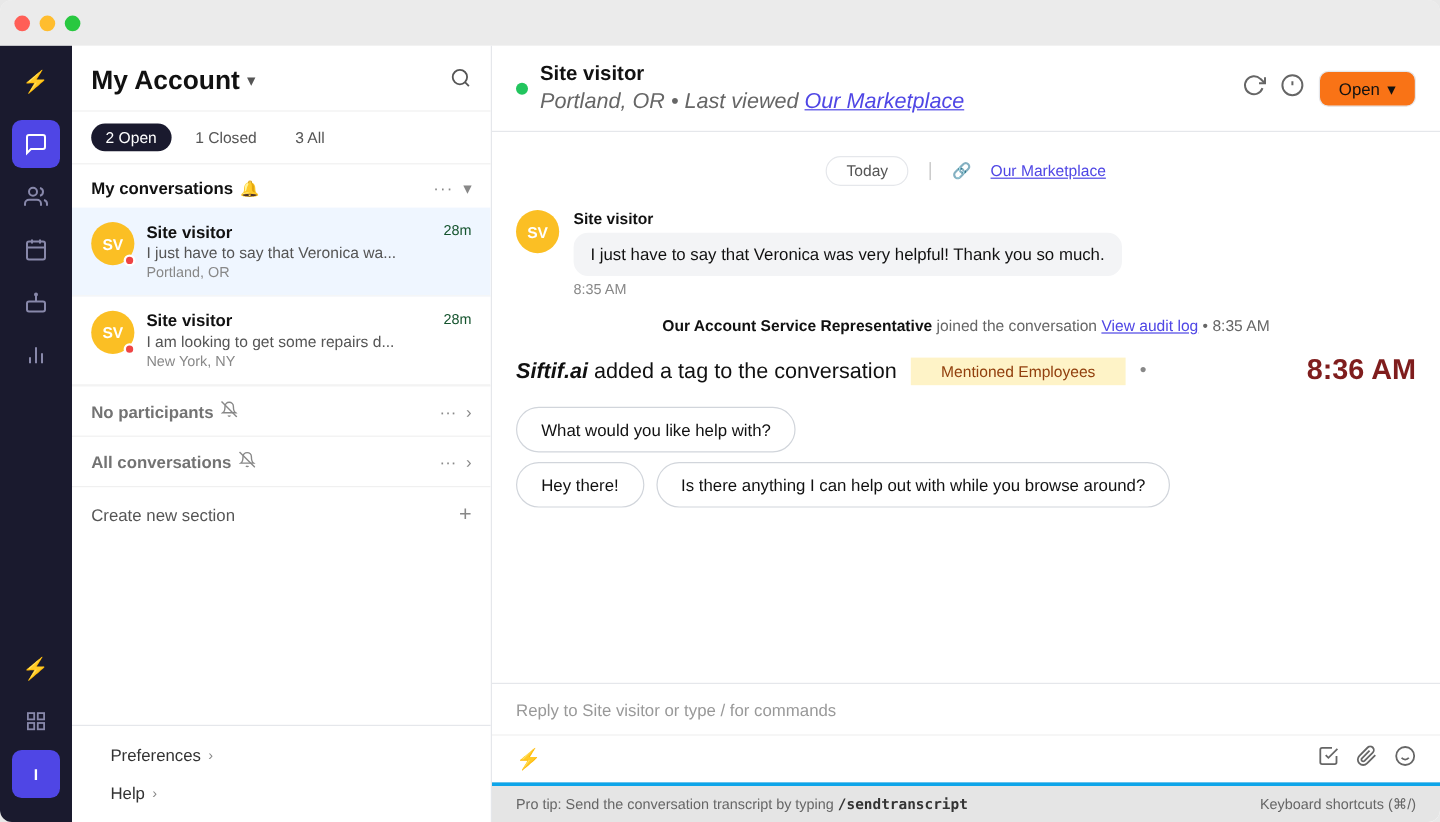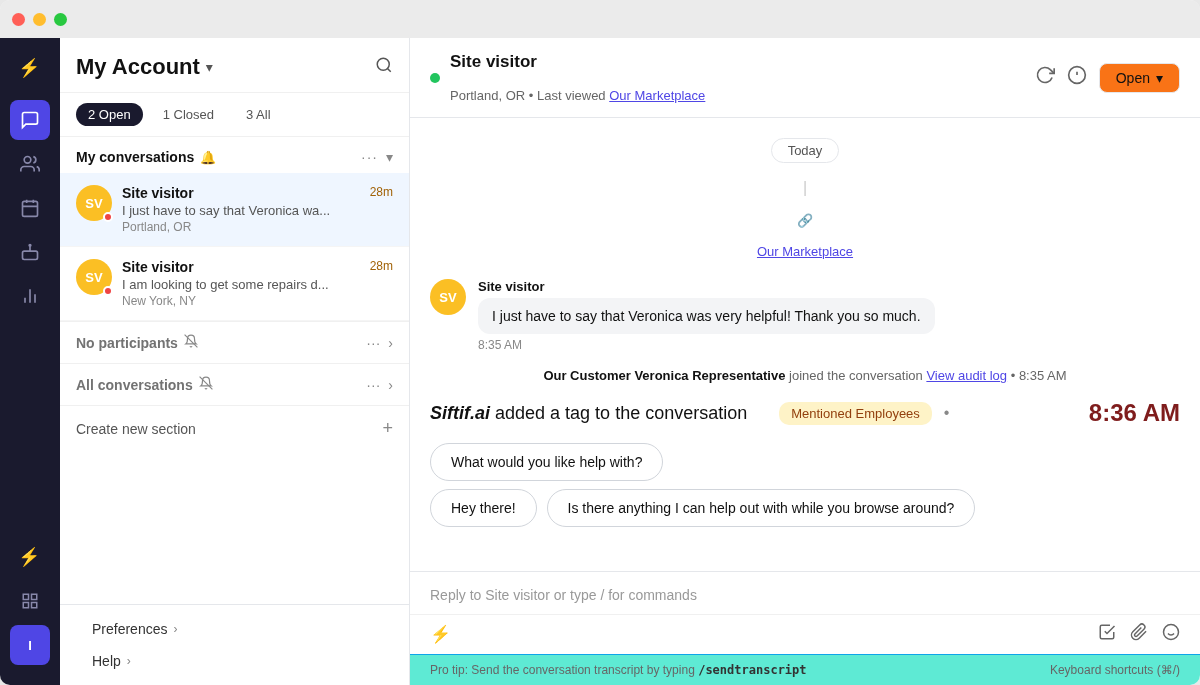--- a/index.html
+++ b/index.html
@@ -45,21 +45,21 @@
     .conv-item { padding: 12px 16px; display: flex; gap: 10px; cursor: pointer; border-bottom: 1px solid #f5f5f5; }
     .conv-item.selected { background: #eff6ff; }
 
     .avatar { width: 36px; height: 36px; border-radius: 50%; display: flex; align-items: center; justify-content: center; font-size: 13px; font-weight: 600; flex-shrink: 0; position: relative; }
     .avatar-sv { background: #fbbf24; color: white; }
     .avatar-dot { width: 10px; height: 10px; border-radius: 50%; background: #ef4444; position: absolute; bottom: -1px; right: -1px; border: 2px solid white; }
 
     .conv-content { flex: 1; min-width: 0; }
     .conv-top { display: flex; justify-content: space-between; align-items: flex-start; }
     .conv-name { font-size: 14px; font-weight: 600; color: #111; }
-    .conv-time { font-size: 12px; color: #a16207; flex-shrink: 0; }
+    .conv-time { font-size: 12px; color: #14532d; flex-shrink: 0; }
     .conv-preview { font-size: 13px; color: #555; white-space: nowrap; overflow: hidden; text-overflow: ellipsis; margin-top: 2px; }
     .conv-location { font-size: 12px; color: #888; margin-top: 2px; }
 
     .section-divider { padding: 12px 16px; display: flex; align-items: center; justify-content: space-between; border-top: 1px solid #f0f0f0; cursor: pointer; }
     .section-divider-title { font-size: 14px; font-weight: 600; color: #737373; display: flex; align-items: center; gap: 6px; }
 
     .create-section { padding: 12px 16px; display: flex; align-items: center; justify-content: space-between; border-top: 1px solid #f0f0f0; cursor: pointer; color: #555; }
     .create-section-label { font-size: 14px; font-weight: 500; }
     .plus-icon { font-size: 18px; color: #888; }
 
@@ -67,63 +67,63 @@
     .bottom-nav-item { padding: 8px 16px; display: flex; align-items: center; gap: 6px; cursor: pointer; font-size: 14px; color: #333; }
     .bottom-nav-chevron { color: #888; font-size: 12px; }
 
     
     .main-area { flex: 1; display: flex; flex-direction: column; background: white; overflow: hidden; }
 
     .chat-header { padding: 14px 20px; border-bottom: 1px solid #e5e7eb; display: flex; align-items: center; justify-content: space-between; flex-shrink: 0; }
     .chat-header-left { display: flex; align-items: center; gap: 10px; }
     .status-dot { width: 10px; height: 10px; border-radius: 50%; background: #22c55e; flex-shrink: 0; }
     .visitor-name { font-size: 17px; font-weight: 600; color: #111; }
-    .visitor-meta { font-size: 13px; color: #666; margin-top: 16px; }
+    .visitor-meta { font-size: 18px; color: #666; margin-top: 2px; font-style: italic; }
     .visitor-meta a { color: #4f46e5; text-decoration: underline; }
     .chat-header-right { display: flex; align-items: center; gap: 12px; }
     .header-action-icon { color: #666; font-size: 18px; cursor: pointer; }
     .open-btn { padding: 6px 16px; background: #f97316; border: 1px solid #e5e7eb; border-radius: 8px; font-size: 14px; font-weight: 500; cursor: pointer; display: flex; align-items: center; gap: 6px; color: #111; }
 
     .chat-messages { flex: 1; overflow-y: auto; padding: 20px; }
 
-    .date-label-row { display: flex; align-items: center; justify-content: center; gap: 16px; margin-bottom: 20px; flex-direction: column; }
+    .date-label-row { display: flex; align-items: center; justify-content: center; gap: 16px; margin-bottom: 20px; }
     .date-label { padding: 4px 16px; border: 1px solid #e5e7eb; border-radius: 20px; font-size: 13px; color: #555; }
     .date-divider-link { font-size: 13px; color: #4f46e5; text-decoration: underline; cursor: pointer; display: flex; align-items: center; gap: 4px; }
     .pipe { color: #ccc; }
 
     .message-group { display: flex; gap: 12px; margin-bottom: 16px; }
     .msg-avatar { width: 36px; height: 36px; border-radius: 50%; background: #fbbf24; color: white; display: flex; align-items: center; justify-content: center; font-size: 13px; font-weight: 600; flex-shrink: 0; align-self: flex-start; }
     .msg-content { flex: 1; }
     .msg-sender { font-size: 13px; font-weight: 600; color: #111; margin-bottom: 4px; }
     .msg-bubble { background: #f3f4f6; padding: 10px 14px; border-radius: 12px; font-size: 14px; color: #111; display: inline-block; max-width: 600px; }
     .msg-time { font-size: 12px; color: #888; margin-top: 4px; }
 
     .system-msg { text-align: center; font-size: 13px; color: #666; margin: 12px 0; }
     .system-msg strong { color: #111; }
     .audit-link { color: #4f46e5; text-decoration: underline; }
 
     .tag-added-row { display: flex; align-items: center; gap: 12px; margin: 16px 0; justify-content: center; }
     .tag-added-text { font-size: 18px; font-weight: 500; color: #111; }
     .tag-added-text strong { font-weight: 800; font-style: italic; }
-    .tag-badge { background: #fef3c7; color: #92400e; padding: 4px 12px; border-radius: 10px; font-size: 13px; font-weight: 500; margin-left: 20px; }
+    .tag-badge { background: #fef3c7; color: #92400e; padding: 4px 25px; border-radius: 0; font-size: 13px; font-weight: 500; }
     .tag-time { font-size: 24px; font-weight: 700; color: #7f1d1d; margin-left: auto; }
 
     .bot-options { display: flex; flex-direction: column; gap: 8px; margin: 12px 0; }
     .bot-option-btn { padding: 10px 20px; border: 1.5px solid #d1d5db; border-radius: 24px; background: white; font-size: 14px; color: #111; cursor: pointer; display: inline-block; width: fit-content; }
     .bot-row { display: flex; gap: 10px; align-items: center; }
 
     .reply-area { border-top: 1px solid #e5e7eb; flex-shrink: 0; }
     .reply-input-row { padding: 14px 20px 10px; }
     .reply-placeholder { font-size: 14px; color: #999; }
     .reply-toolbar { padding: 8px 20px; display: flex; align-items: center; justify-content: space-between; border-top: 1px solid #f0f0f0; }
     .reply-toolbar-left { display: flex; align-items: center; gap: 16px; }
     .toolbar-icon { color: #666; font-size: 17px; cursor: pointer; }
     .reply-toolbar-right { display: flex; align-items: center; gap: 14px; }
 
-    .pro-tip { padding: 8px 20px; background: #5eead4; border-top: 1px solid #0ea5e9; display: flex; justify-content: space-between; }
+    .pro-tip { padding: 8px 20px; background: #e5e5e5; border-top: 3px solid #0ea5e9; display: flex; justify-content: space-between; }
     .pro-tip-text { font-size: 12px; color: #666; }
     .pro-tip-text code { font-weight: 600; color: #333; }
     .keyboard-shortcuts { font-size: 12px; color: #666; cursor: pointer; }
   </style>
 </head>
 <body>
 
 <div class="window">
 
   <div class="titlebar">
@@ -354,21 +354,21 @@
         <div class="message-group">
           <div class="msg-avatar">SV</div>
           <div class="msg-content">
             <div class="msg-sender">Site visitor</div>
             <div class="msg-bubble">I just have to say that Veronica was very helpful! Thank you so much.</div>
             <div class="msg-time">8:35 AM</div>
           </div>
         </div>
 
         <div class="system-msg">
-          <strong>Our Customer Veronica Representative</strong>
+          <strong>Our Account Service Representative</strong>
           <span>joined the conversation</span>
           <a href="#" class="audit-link">View audit log</a>
           <span> • </span>
           <span>8:35 AM</span>
         </div>
 
         <div class="tag-added-row">
           <div class="tag-added-text">
             <strong>Siftif.ai</strong>
             <span> added a tag to the conversation</span>

